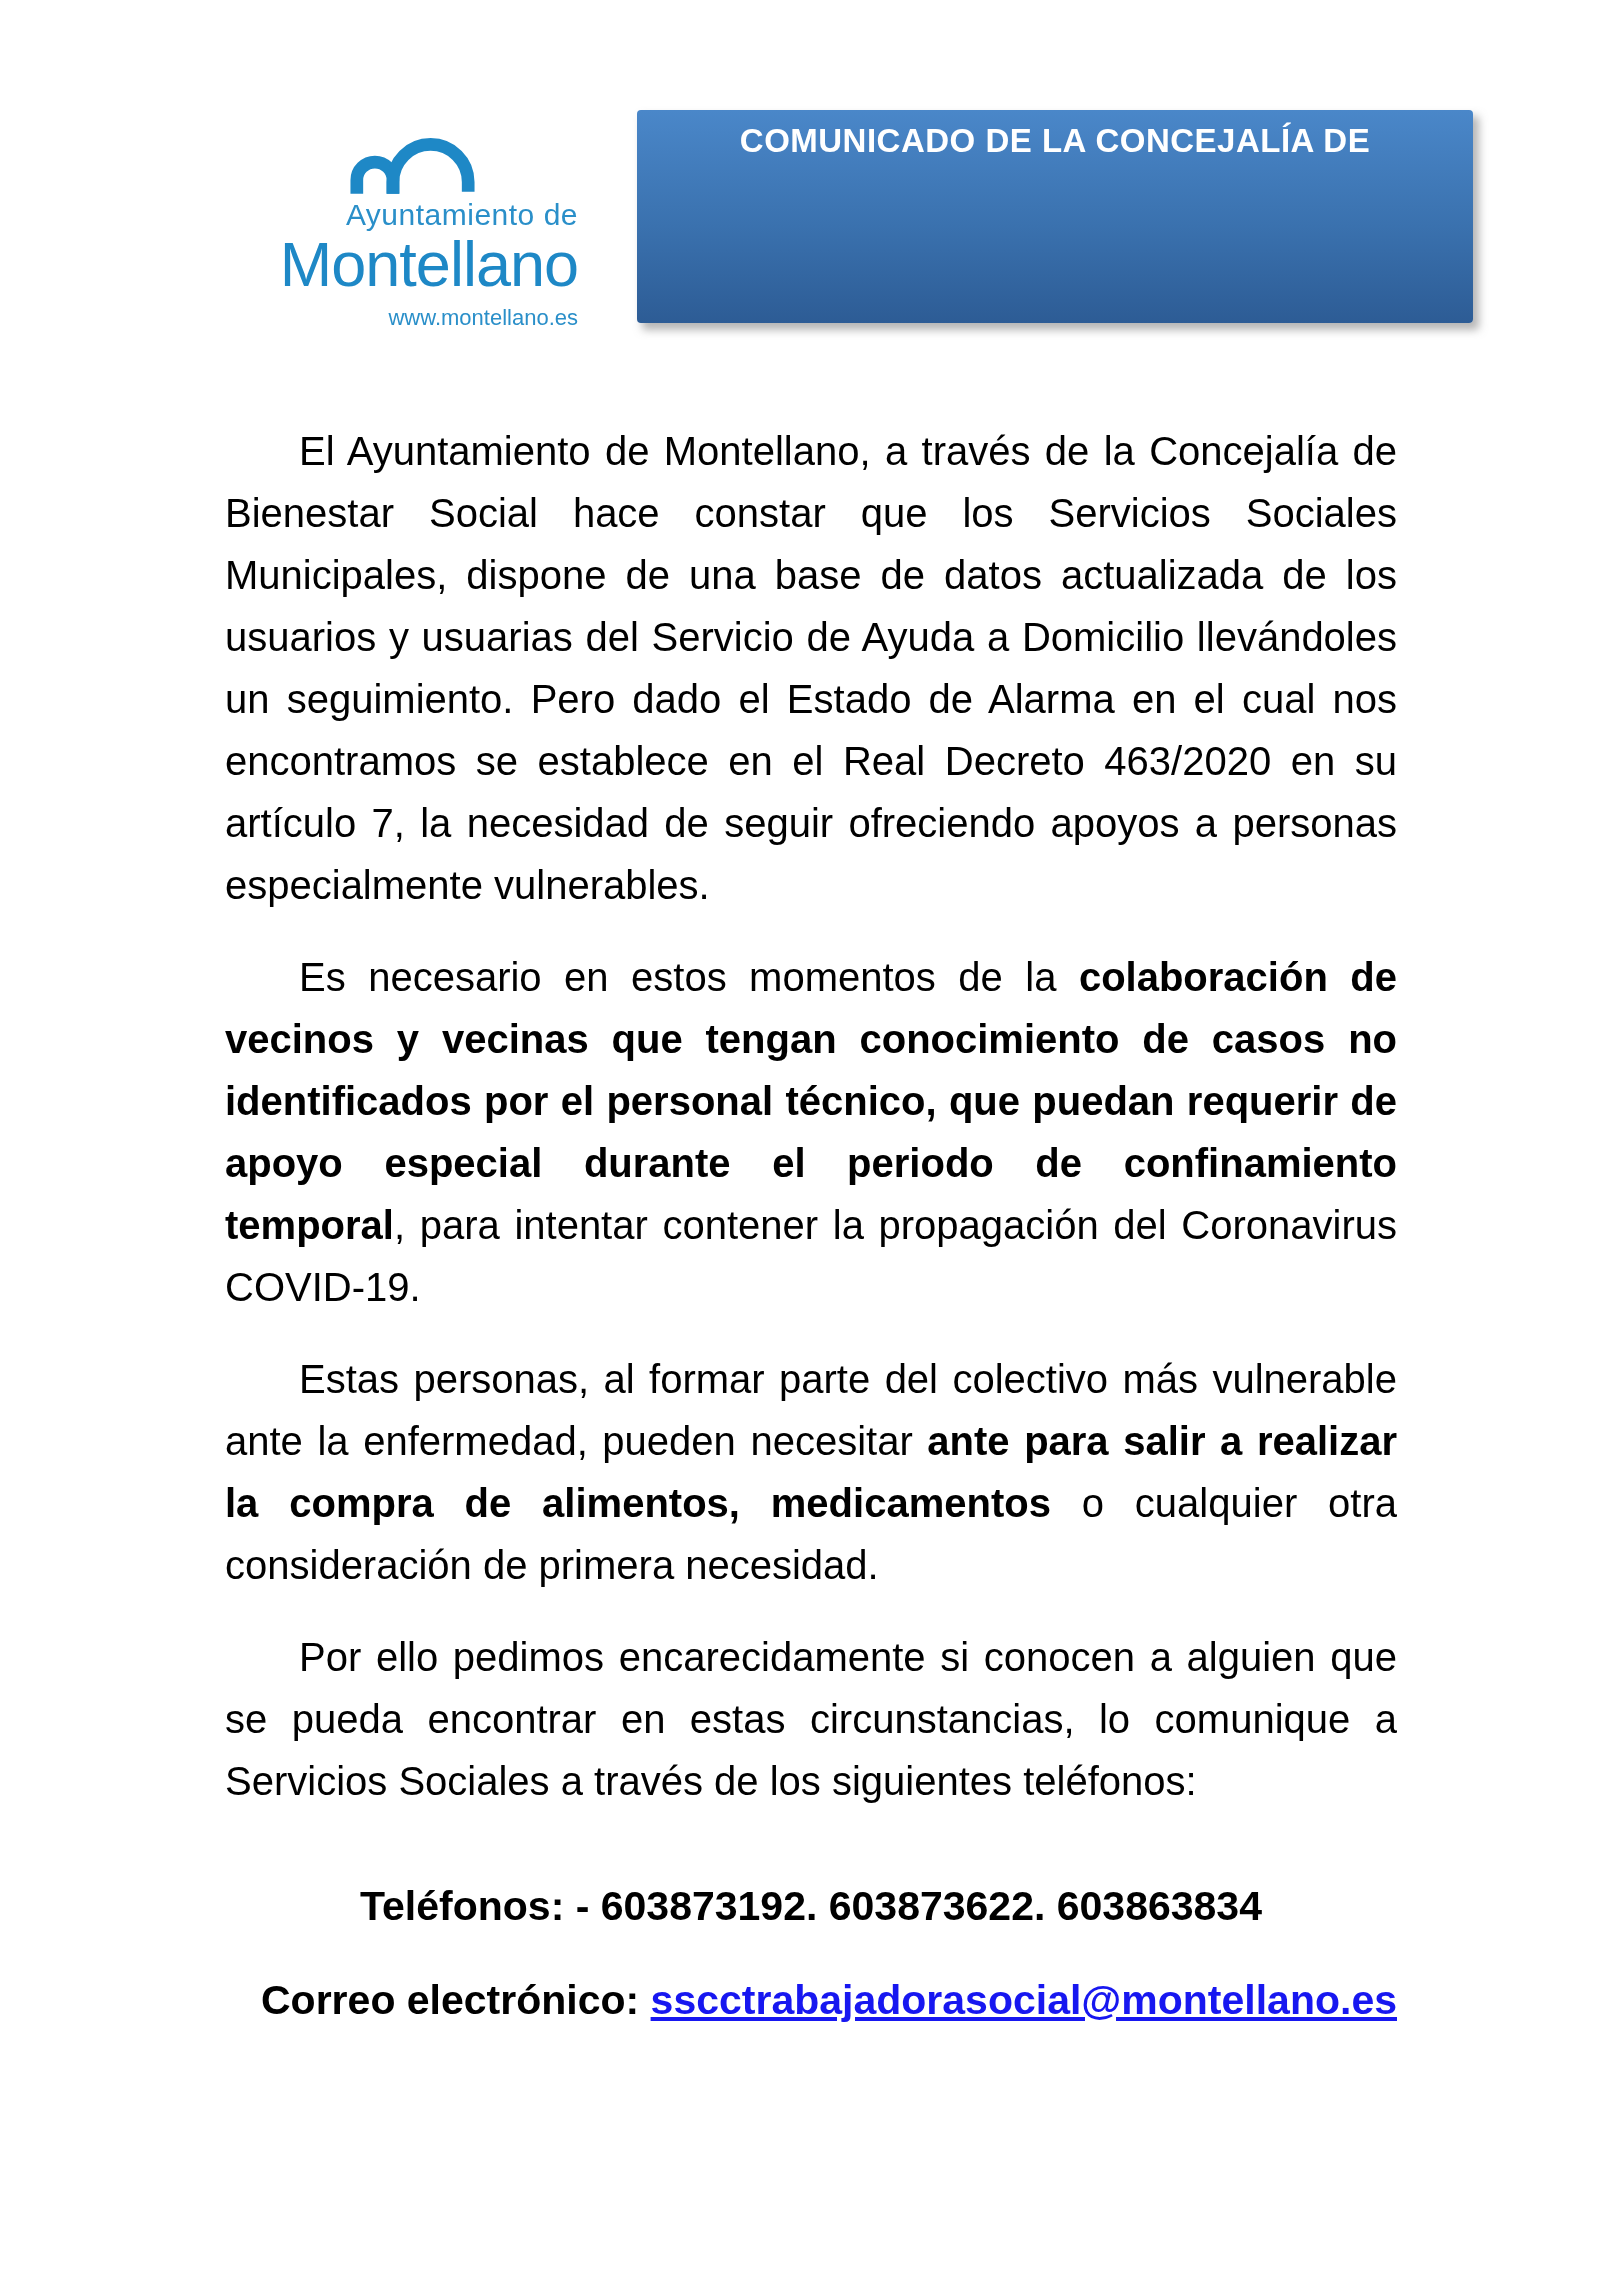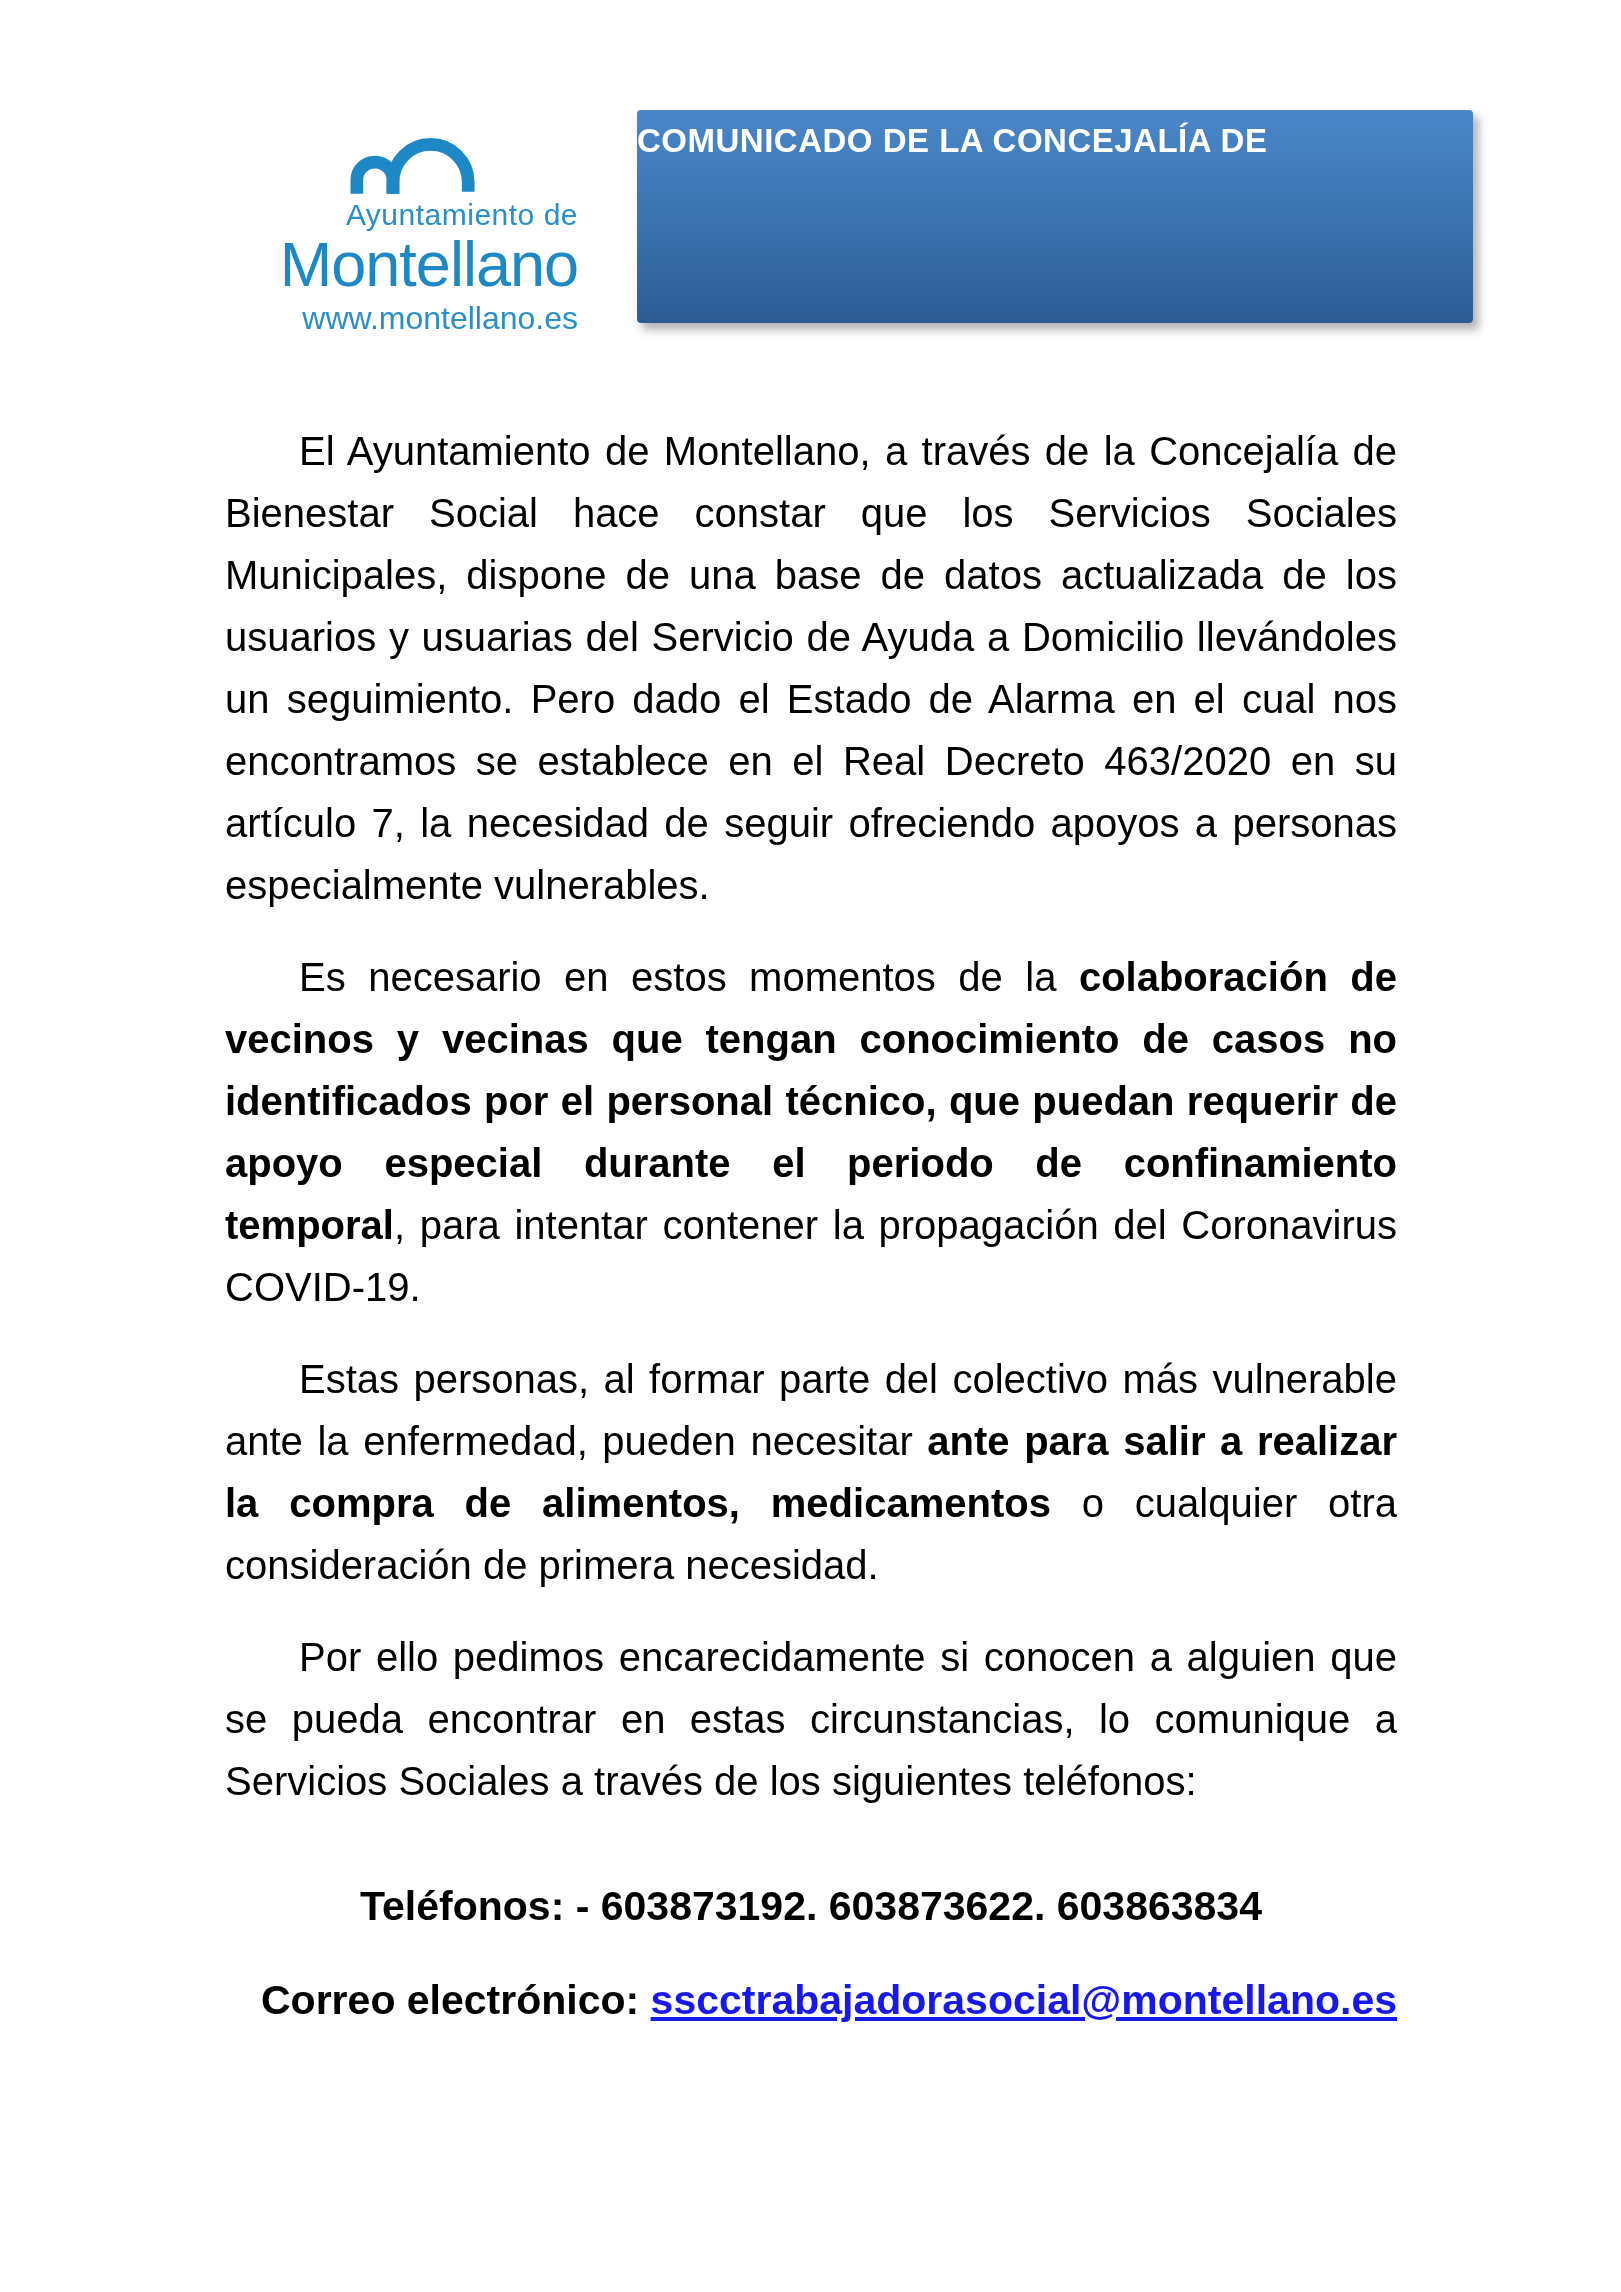--- a/index.html
+++ b/index.html
@@ -19,29 +19,29 @@
     font-size:30px;line-height:37px;font-weight:400;
     letter-spacing:0.5px;
     padding-left:9.8px;
   }
   .logo-name{
     font-size:63px;line-height:63px;font-weight:400;
     letter-spacing:-1px;
   }
   .logo-website{
     margin-top:5.9px;
-    font-size:32px;line-height:32px;font-weight:400;
+    font-size:22px;line-height:32px;font-weight:400;
   }
 
   
   .banner{
     position:absolute;left:637px;top:110px;
     width:836px;height:213px;
     border-radius:3.9px;
-    display:flex;flex-direction:row;justify-content:flex-start;
+    display:flex;flex-direction:column;justify-content:flex-start;
     box-shadow:5.9px 6.9px 8.8px rgba(110,110,110,0.5);
   }
   .banner-line{
     color:#ffffff;
     font-size:33px;font-weight:700;line-height:61px;
     text-align:center;letter-spacing:0.5px;
   }
 
   
   .content{position:absolute;left:225px;top:420px;width:1172px;color:#000;}

